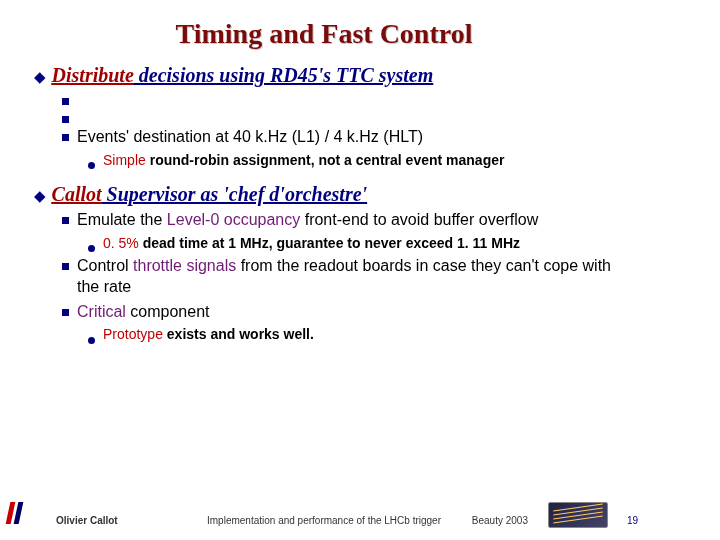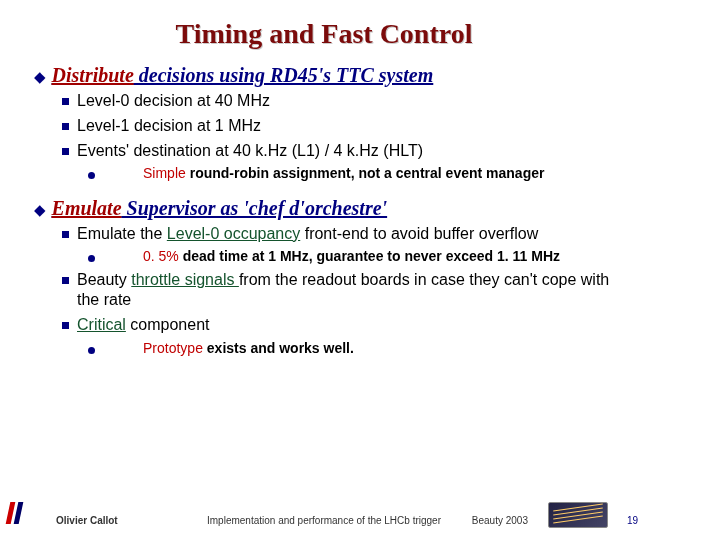--- a/index.html
+++ b/index.html
@@ -6,22 +6,22 @@
   html, body { width: 720px; height: 540px; background: #fff; font-family: Arial, Helvetica, sans-serif; position: relative; }
   .slide { width: 648px; height: 540px; position: relative; padding: 18px 28px 0 28px; }
   .title { font-family: "Comic Sans MS", "Comic Sans", cursive; font-size: 28px; font-weight: bold; text-align: center; color: #7b0b0b; text-shadow: 1px 1px 0 #ccc; margin-bottom: 14px; }
   .l1 { margin-left: 6px; margin-top: 2px; display: flex; align-items: flex-start; }
   .l1-marker { color: #000080; font-size: 15px; margin-right: 6px; margin-top: 4px; flex: 0 0 auto; }
   .l1-text { font-family: "Comic Sans MS", "Comic Sans", cursive; font-size: 20px; font-weight: bold; color: #000080; text-decoration: underline; font-style: italic; }
   .l1-text .accent { color: #a00000; text-decoration: underline; }
   .l2 { margin-left: 34px; margin-top: 4px; display: flex; align-items: flex-start; }
   .l2-marker { width: 7px; height: 7px; background: #000080; margin-right: 8px; margin-top: 7px; flex: 0 0 auto; }
   .l2-text { font-size: 16px; color: #000; line-height: 1.3; }
-  .l2-text .red { color: #14532d; text-decoration: underline; }
-  .l3 { margin-left: 60px; margin-top: 3px; display: flex; align-items: center; gap: 40px; }
+  .l2-text .red { color: #701a75; }
+  .l3 { margin-left: 60px; margin-top: 3px; display: flex; align-items: flex-end; }
   .l3-marker { width: 7px; height: 7px; border-radius: 50%; background: #000080; margin-right: 8px; margin-top: 5px; flex: 0 0 auto; }
   .l3-text { font-size: 14px; color: #000; line-height: 1.3; }
   .l3-text .red { color: #c00000; }
   .l3-text b { font-weight: bold; }
   .gap { height: 12px; }
   .footer { position: absolute; bottom: 8px; left: 0; right: 0; height: 30px; display: flex; align-items: center; padding: 0 12px 0 8px; font-size: 10px; color: #333; }
   .footer .author { position: absolute; left: 56px; bottom: 6px; font-weight: bold; }
   .footer .center { position: absolute; left: 0; right: 0; text-align: center; bottom: 6px; }
   .footer .conf { position: absolute; right: 120px; bottom: 6px; }
   .footer .pagenum { position: absolute; right: 10px; bottom: 6px; color: #000080; }
@@ -42,65 +42,63 @@
 
   <div class="l1">
     <span class="l1-marker">◆</span>
     <span class="l1-text">
       <span class="accent">Distribute</span><span> decisions using RD45's TTC system</span>
     </span>
   </div>
 
   <div class="l2">
     <span class="l2-marker"></span>
-    <span class="l2-text">Level-0 decision at 40 MHz</span>
   </div>
   <div class="l2">
     <span class="l2-marker"></span>
-    <span class="l2-text">Level-1 decision at 1 MHz</span>
   </div>
   <div class="l2">
     <span class="l2-marker"></span>
     <span class="l2-text">Events' destination at 40 k.Hz (L1) / 4 k.Hz (HLT)</span>
   </div>
 
   <div class="l3">
     <span class="l3-marker"></span>
     <span class="l3-text">
       <span class="red">Simple </span><b>round-robin assignment, not a central event manager</b>
     </span>
   </div>
 
   <div class="gap"></div>
 
   <div class="l1">
     <span class="l1-marker">◆</span>
     <span class="l1-text">
-      <span class="accent">Emulate</span><span> Supervisor as 'chef d'orchestre'</span>
+      <span class="accent">Callot</span><span> Supervisor as 'chef d'orchestre'</span>
     </span>
   </div>
 
   <div class="l2">
     <span class="l2-marker"></span>
     <span class="l2-text">
       <span>Emulate the </span><span class="red">Level-0 occupancy</span><span> front-end to avoid buffer overflow</span>
     </span>
   </div>
 
   <div class="l3">
     <span class="l3-marker"></span>
     <span class="l3-text">
       <span class="red">0. 5% </span><b>dead time at 1 MHz, guarantee to never exceed 1. 11 MHz</b>
     </span>
   </div>
 
   <div class="l2">
     <span class="l2-marker"></span>
     <span class="l2-text">
-      <span>Beauty </span><span class="red">throttle signals </span><span>from the readout boards in case they can't cope with the rate</span>
+      <span>Control </span><span class="red">throttle signals </span><span>from the readout boards in case they can't cope with the rate</span>
     </span>
   </div>
 
 
   <div class="l2">
     <span class="l2-marker"></span>
     <span class="l2-text">
       <span class="red">Critical</span><span> component</span>
     </span>
   </div>

